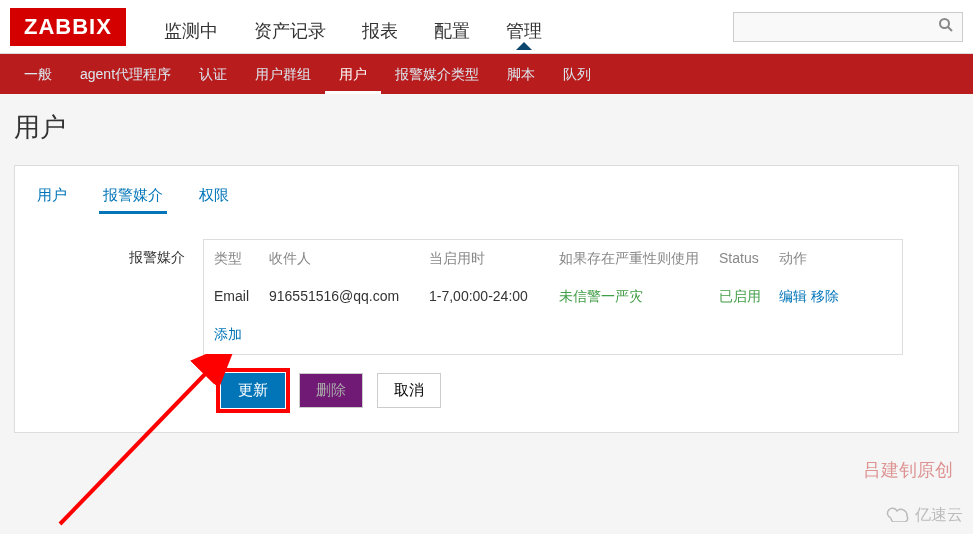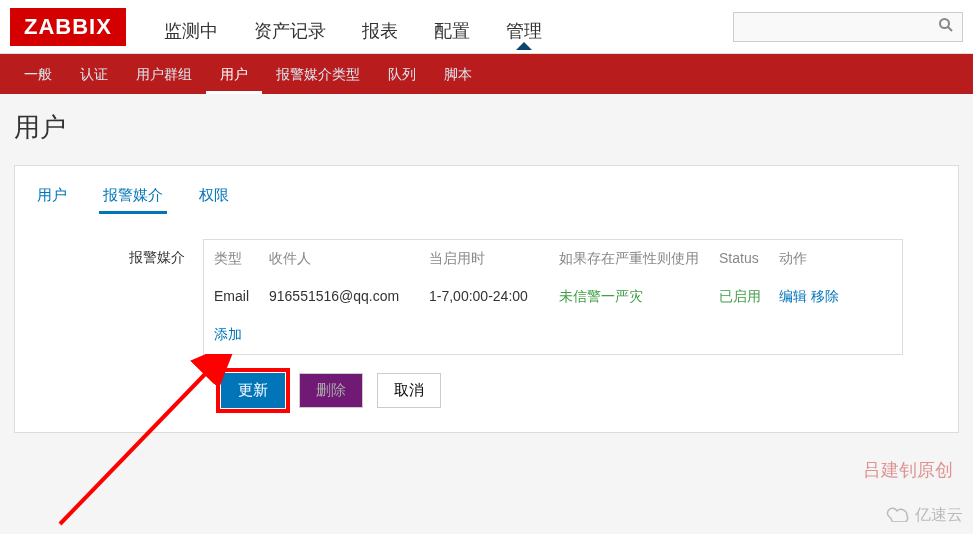--- a/index.html
+++ b/index.html
@@ -72,26 +72,27 @@
       <svg width="16" height="16" viewBox="0 0 16 16">
           <circle cx="6.5" cy="6.5" r="4.5" fill="none" stroke="#888" stroke-width="2"></circle>
           <line x1="10" y1="10" x2="14" y2="14" stroke="#888" stroke-width="2"></line>
         </svg>
     </span>
   </div>
 </div>
 
 <div class="sub-nav">
   <div class="sub-nav-item">一般</div>
+  <div class="sub-nav-item">agent代理程序</div>
   <div class="sub-nav-item">认证</div>
   <div class="sub-nav-item">用户群组</div>
   <div class="sub-nav-item active">用户</div>
   <div class="sub-nav-item">报警媒介类型</div>
+  <div class="sub-nav-item">脚本</div>
   <div class="sub-nav-item">队列</div>
-  <div class="sub-nav-item">脚本</div>
 </div>
 
 <div class="content">
   <h1 class="page-title">用户</h1>
 
   <div class="panel">
     <div class="tabs">
       <div class="tab">用户</div>
       <div class="tab active">报警媒介</div>
       <div class="tab">权限</div>

